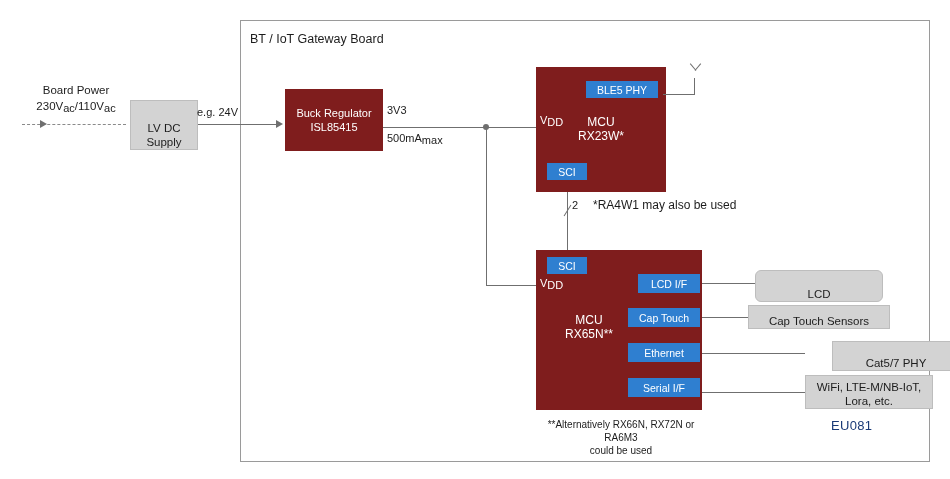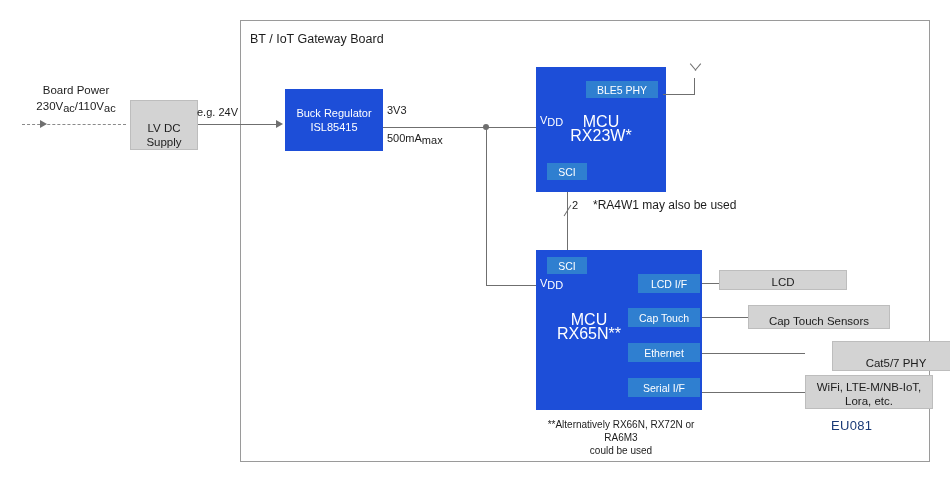--- a/index.html
+++ b/index.html
@@ -69,24 +69,25 @@
     text-align: center;
     line-height: 14px;
   }
   .lv-dc {
     left: 130px;
     top: 100px;
     width: 68px;
     height: 50px;
   }
   .lcd-box {
-    left: 719px;
+    left: 755px;
     top: 270px;
     width: 128px;
-    height: 20px;
+    height: 32px;
+    border-radius: 6px;
   }
   .cap-box {
     left: 748px;
     top: 305px;
     width: 142px;
     height: 24px;
   }
   .cat-box {
     left: 832px;
     top: 341px;
@@ -95,21 +96,21 @@
   }
   .wifi-box {
     left: 805px;
     top: 375px;
     width: 128px;
     height: 34px;
   }
 
   
   .blue-box {
-    background: #1d4ed8;
+    background: #7f1d1d;
     color: #ffffff;
     box-sizing: border-box;
   }
   .buck {
     left: 285px;
     top: 89px;
     width: 98px;
     height: 62px;
     display: flex;
     flex-direction: column;
@@ -127,21 +128,21 @@
   }
   .mcu-bottom {
     left: 536px;
     top: 250px;
     width: 166px;
     height: 160px;
   }
   .mcu-label {
     position: absolute;
     color: #ffffff;
-    font-size: 16px;
+    font-size: 12px;
     text-align: center;
     line-height: 14px;
     width: 100%;
     left: 0;
   }
   .mcu-top-label { top: 48px; }
   .mcu-bottom-label { top: 63px; }
 
   
   .tag {

